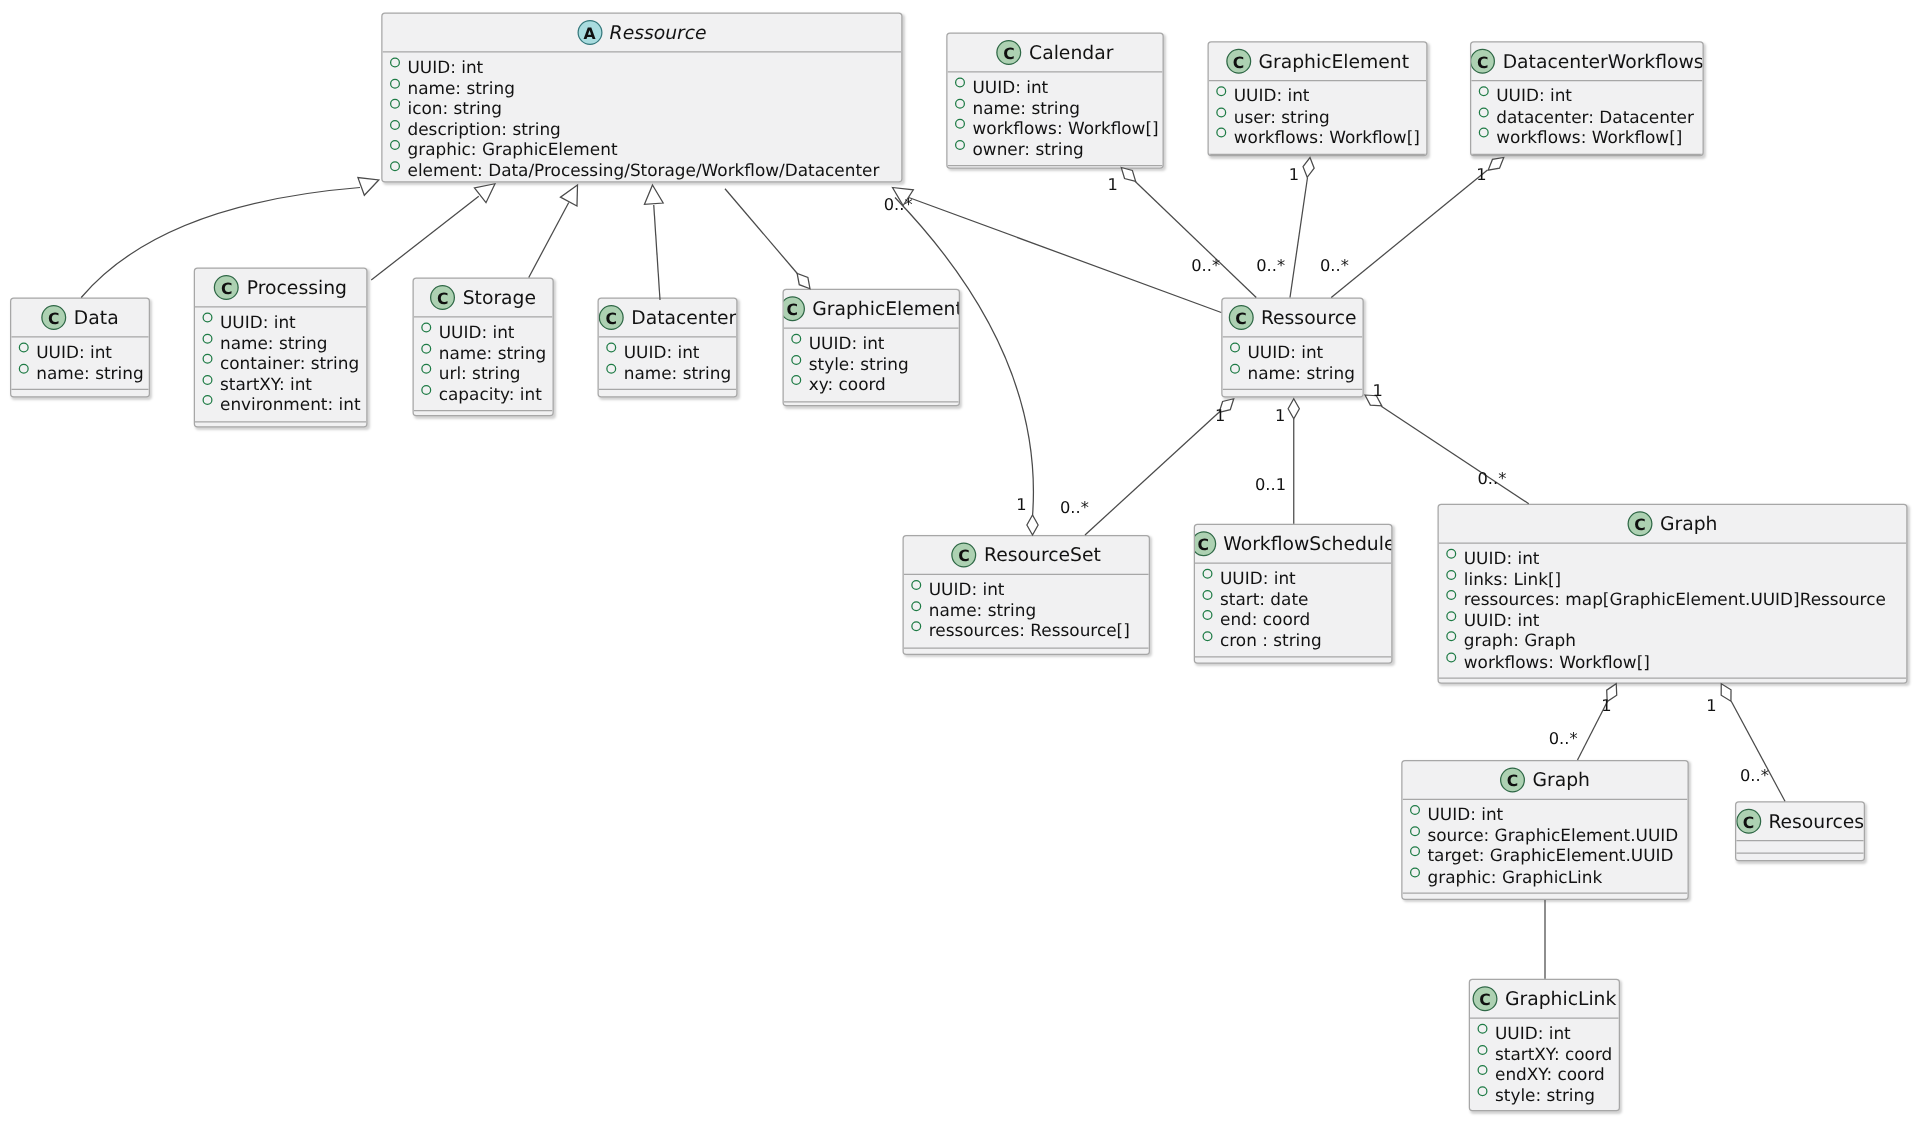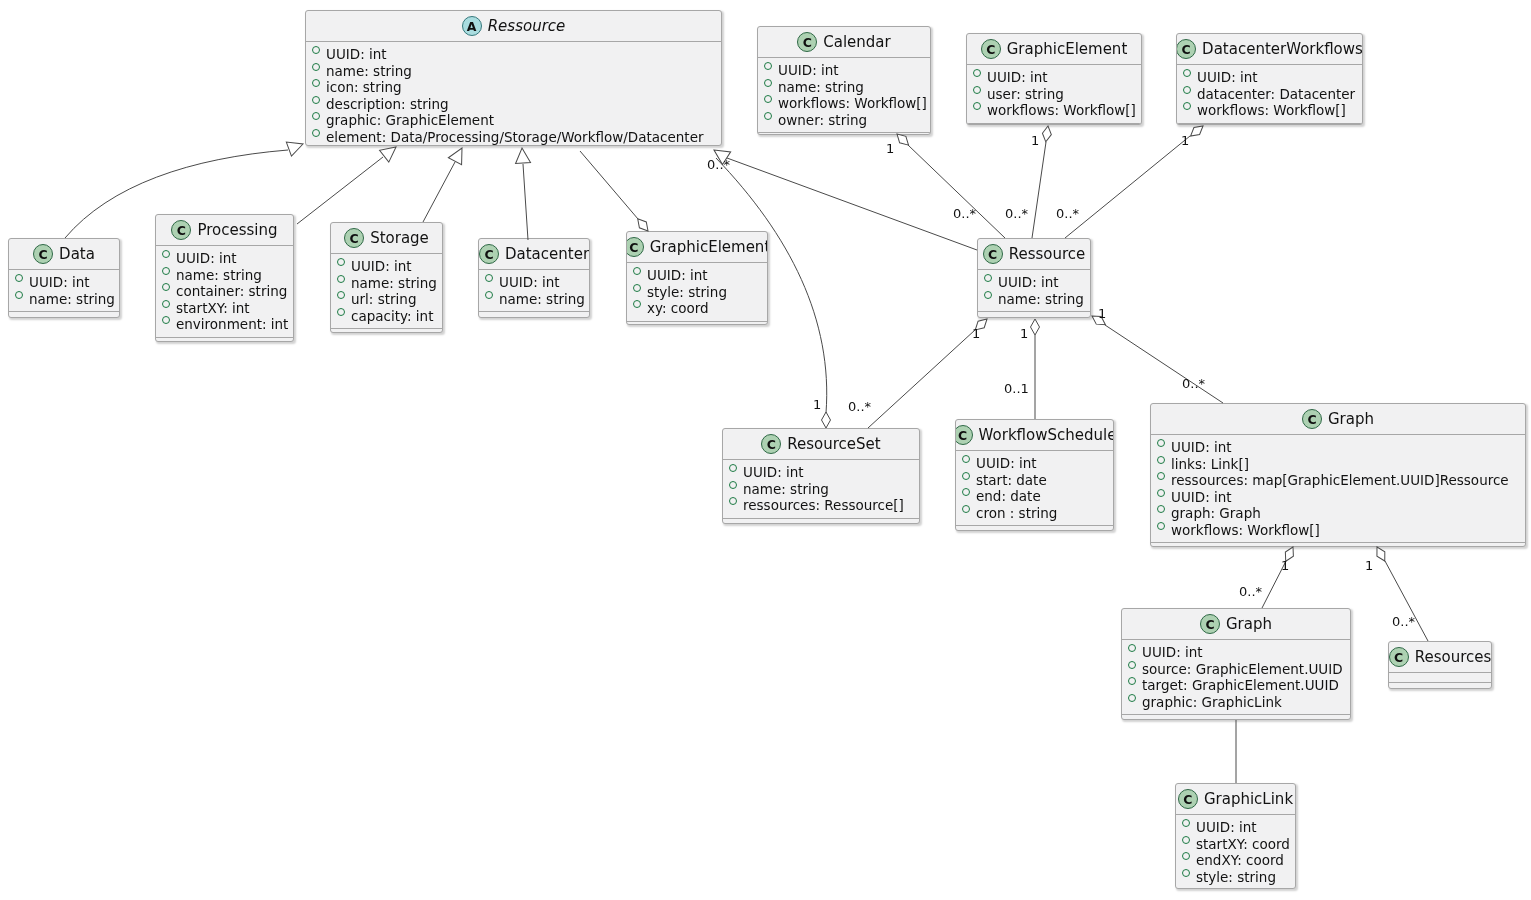--- a/index.html
+++ b/index.html
@@ -298,21 +298,21 @@
       <div class="attr">
           <span class="bullet"></span>
           <span>UUID: int</span>
         </div>
       <div class="attr">
           <span class="bullet"></span>
           <span>start: date</span>
         </div>
       <div class="attr">
           <span class="bullet"></span>
-          <span>end: date</span>
+          <span>end: coord</span>
         </div>
       <div class="attr">
           <span class="bullet"></span>
           <span>cron : string</span>
         </div>
     </div>
     <div class="uml-foot"></div>
   </div>
 
   <div class="uml-class" style="left:1150px;top:403px;width:376px;height:144px;">

